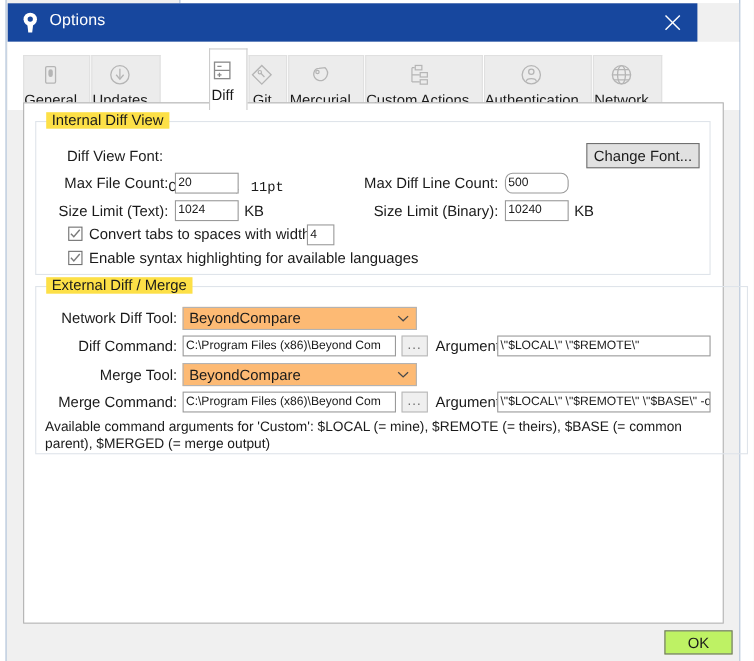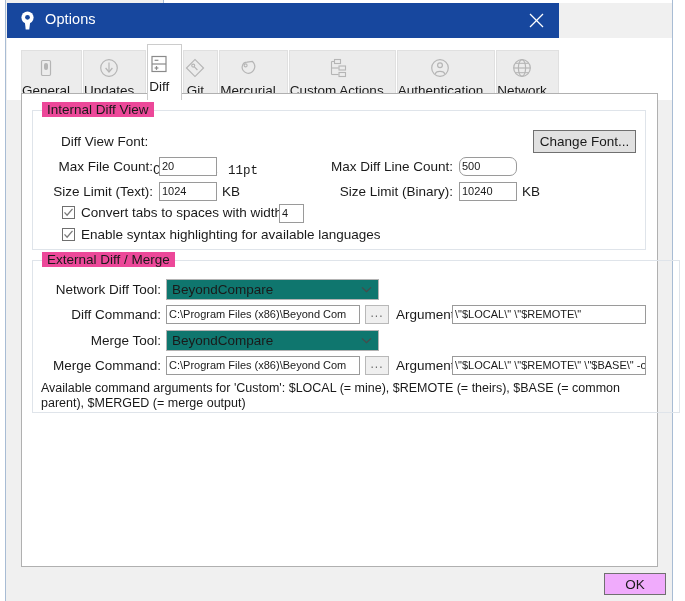--- a/index.html
+++ b/index.html
@@ -38,21 +38,21 @@
     position: absolute;
     left: 7px; top: 3px;
     width: 665px; height: 598px;
     background: #f0f0f0;
     box-sizing: border-box;
   }
 
   
   #titlebar {
     position: absolute; left: 0; top: 0;
-    width: 552px; height: 35px;
+    width: 627px; height: 35px;
     background: #17479e;
     color: #ffffff;
   }
   #app-icon {
     position: absolute; left: 10px; top: 7px;
     width: 21px; height: 21px;
   }
   #title-text {
     position: absolute; left: 38px; top: 8px;
     font-size: 14.5px;
@@ -95,20 +95,21 @@
     cursor: pointer;
     color: #1a1a1a;
   }
   .tab.active {
     background: #ffffff;
     border: 1px solid #cccccc;
     border-bottom: none;
     height: 56px;
     padding-top: 7px;
     z-index: 3;
+    margin-left: 43px;
   }
   .tab .ticon {
     height: 24px;
     display: flex; align-items: center; justify-content: center;
     color: #b5b5b5;
   }
   .tab.active .ticon { color: #8a8a8a; }
   .tab .tlabel {
     font-size: 13.5px;
     line-height: 18px;
@@ -129,21 +130,21 @@
 
   
   .group {
     position: absolute;
     border: 1px solid #dfe4ea;
     box-sizing: border-box;
   }
   .group > .legend {
     position: absolute;
     top: -9px; left: 9px;
-    background: #ec4899;
+    background: #fde047;
     padding: 0 5px;
     font-size: 13.5px;
     color: #1a1a1a;
     white-space: nowrap;
   }
   #group-internal { left: 10px; top: 16px; width: 614px; height: 140px; }
   #group-external { left: 10px; top: 166px; width: 648px; height: 153px; }
 
   
   .lbl {
@@ -188,21 +189,21 @@
     background: #efefef;
     border: 1px solid #b8b8b8;
     color: #6a6a6a;
     font-size: 12px;
     letter-spacing: 1px;
     padding-bottom: 4px;
   }
   .combo {
     position: absolute;
     height: 21px;
-    background: #0f766e;
+    background: #fdba74;
     border: 1px solid #b3b3b3;
     box-sizing: border-box;
     font-size: 13.5px;
     color: #1a1a1a;
     line-height: 19px;
     padding: 0 20px 0 5px;
     white-space: nowrap;
     overflow: hidden;
     cursor: pointer;
   }
@@ -233,21 +234,21 @@
     color: #1a1a1a;
     line-height: 15px;
     width: 600px;
   }
 
   
   #ok-button {
     position: absolute;
     left: 597px; top: 570px;
     width: 62px; height: 22px;
-    background: #f0abfc;
+    background: #bef264;
     border: 1px solid #707070;
     box-sizing: border-box;
     font-size: 13.5px;
     color: #1a1a1a;
     display: flex; align-items: center; justify-content: center;
     cursor: pointer;
   }
 </style>
 </head>
 <body>

